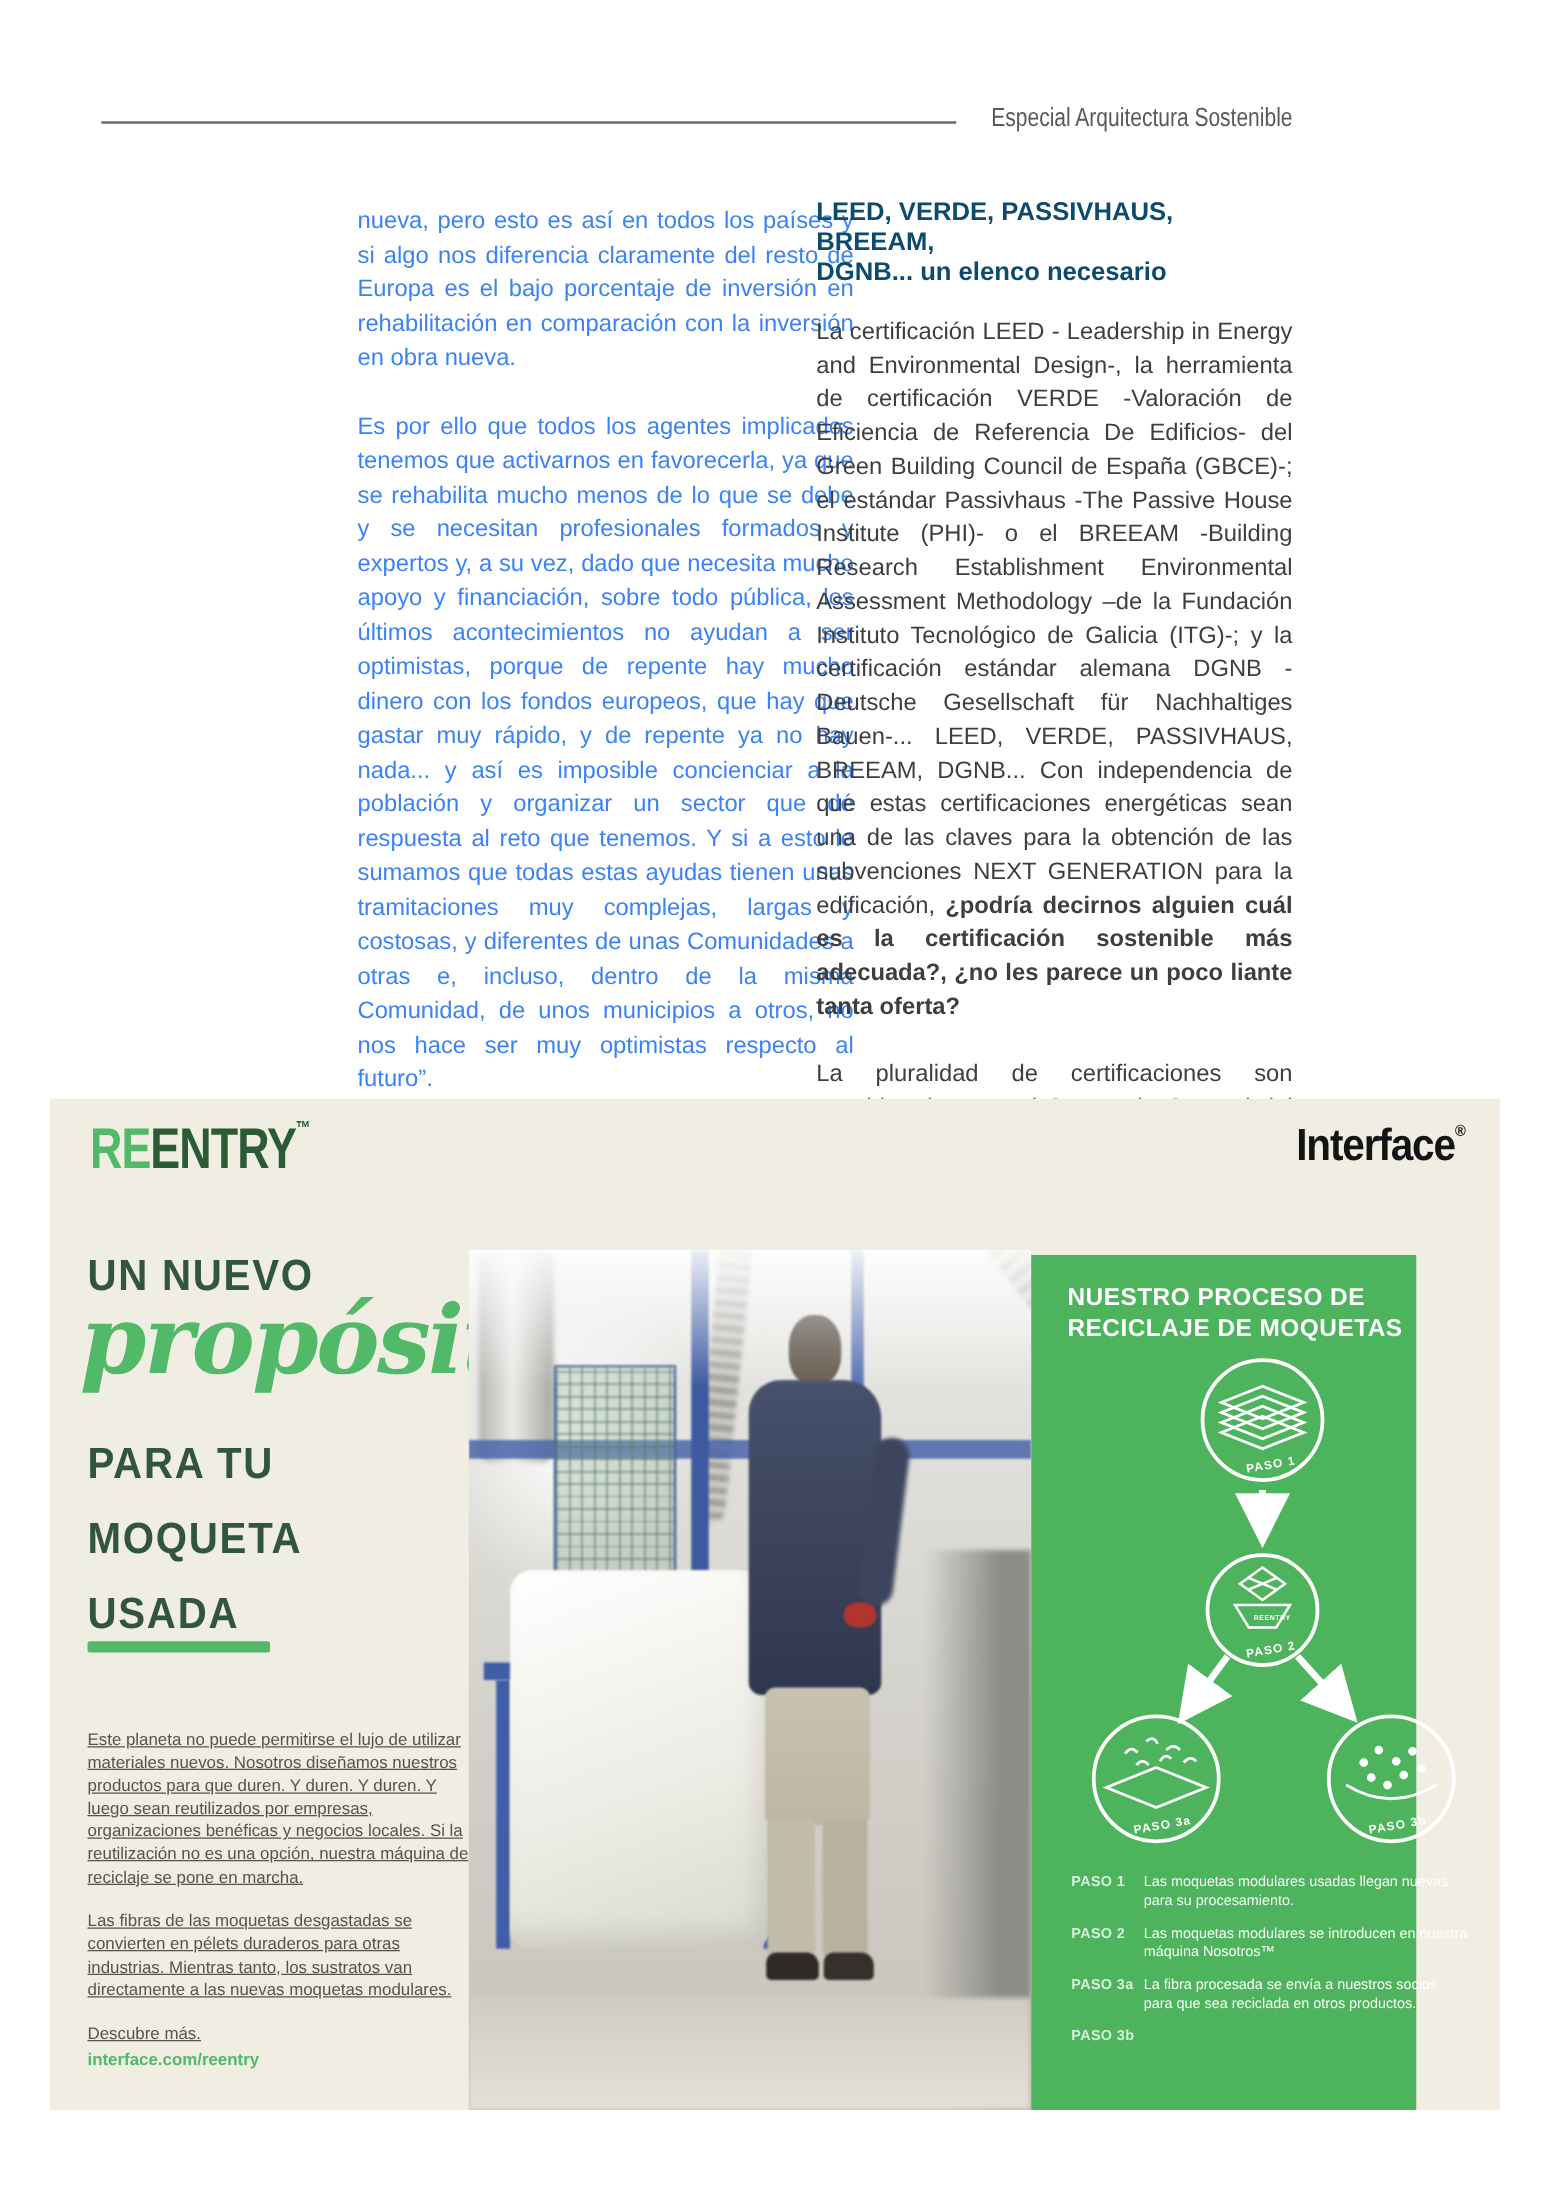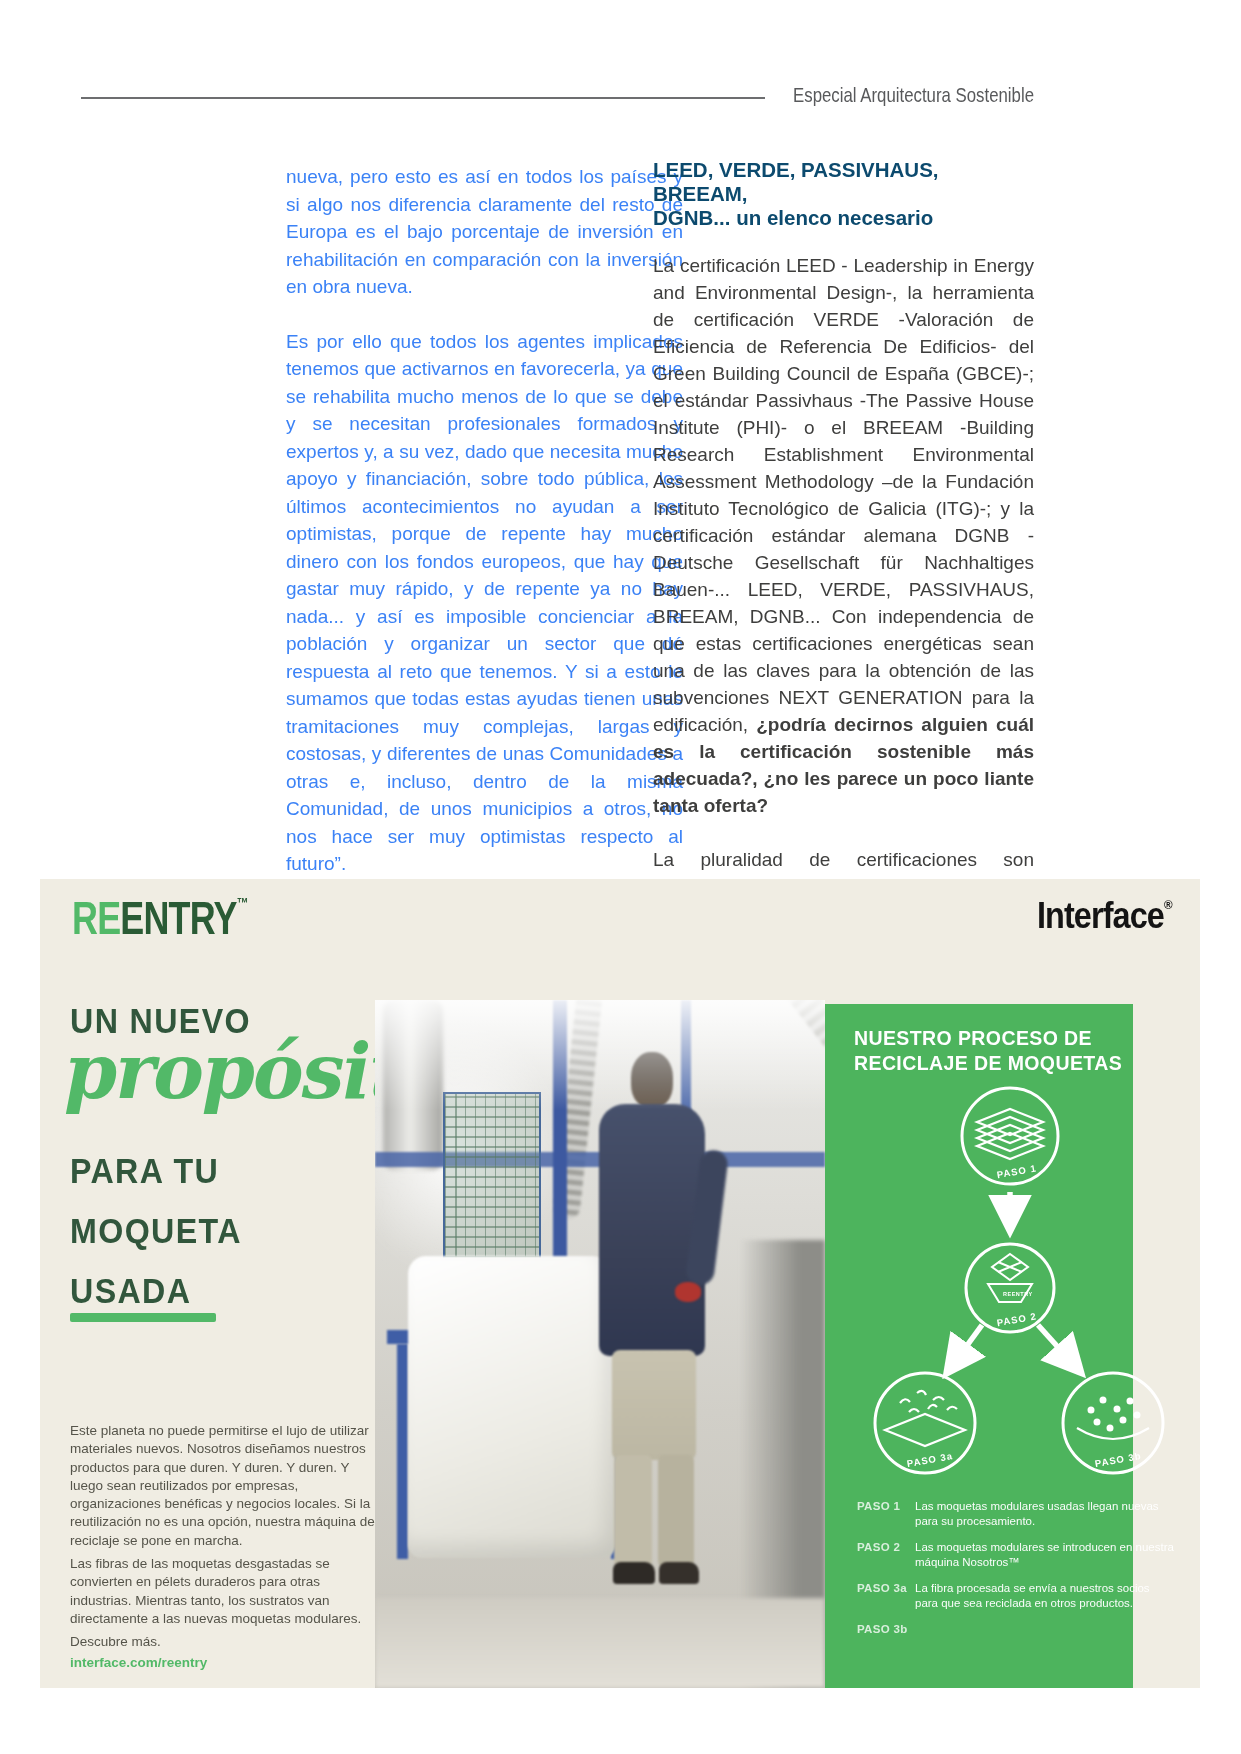--- a/index.html
+++ b/index.html
@@ -38,23 +38,23 @@
   .hl { position:absolute; left:30px; color:#31563c; font-weight:bold; letter-spacing:1.5px;
     font-size:35px; transform:scaleX(.92); transform-origin:left top; white-space:nowrap; }
   .hl-1 { top:122px; }
   .hl-2 { top:148px; left:24px; font-family:"DejaVu Serif", serif; font-style:italic; font-weight:bold;
     color:#52b968; font-size:76px; letter-spacing:-2px; transform:none; }
   .hl-3 { top:272px; }
   .hl-4 { top:332px; }
   .hl-5 { top:392px; }
   .hl-underline { position:absolute; left:30px; top:434px; width:146px; height:9px; background:#52b968; border-radius:2px; }
 
-  .ad-copy { position:absolute; left:30px; top:543px; width:308px; font-size:13.5px;
-    line-height:18.3px; color:#55544a; }
-  .ad-copy p + p { margin-top:5px; }
+  .ad-copy { position:absolute; left:30px; top:504px; width:308px; font-size:13.5px;
+    line-height:18.3px; color:#55544a;text-decoration:underline; }
+  .ad-copy p + p { margin-top:17px; }
   .ad-cta { margin-top:17px; }
   .ad-link { color:#52b968; font-weight:bold; text-decoration:none; display:inline-block; margin-top:2px;text-align:center; }
 
   
   .photo { position:absolute; left:335px; top:121px; width:450px; height:688px; overflow:hidden;
     background:linear-gradient(180deg,#e9e9e6 0%,#dddcd7 30%,#d1cfc8 60%,#c6c3ba 100%); }
   .photo div { position:absolute; }
   .ph-top-glow { left:0; top:0; width:100%; height:110px;
     background:linear-gradient(rgba(255,255,255,.9), rgba(255,255,255,0)); }
   .ph-blur1 { left:-30px; top:20px; width:220px; height:260px;

